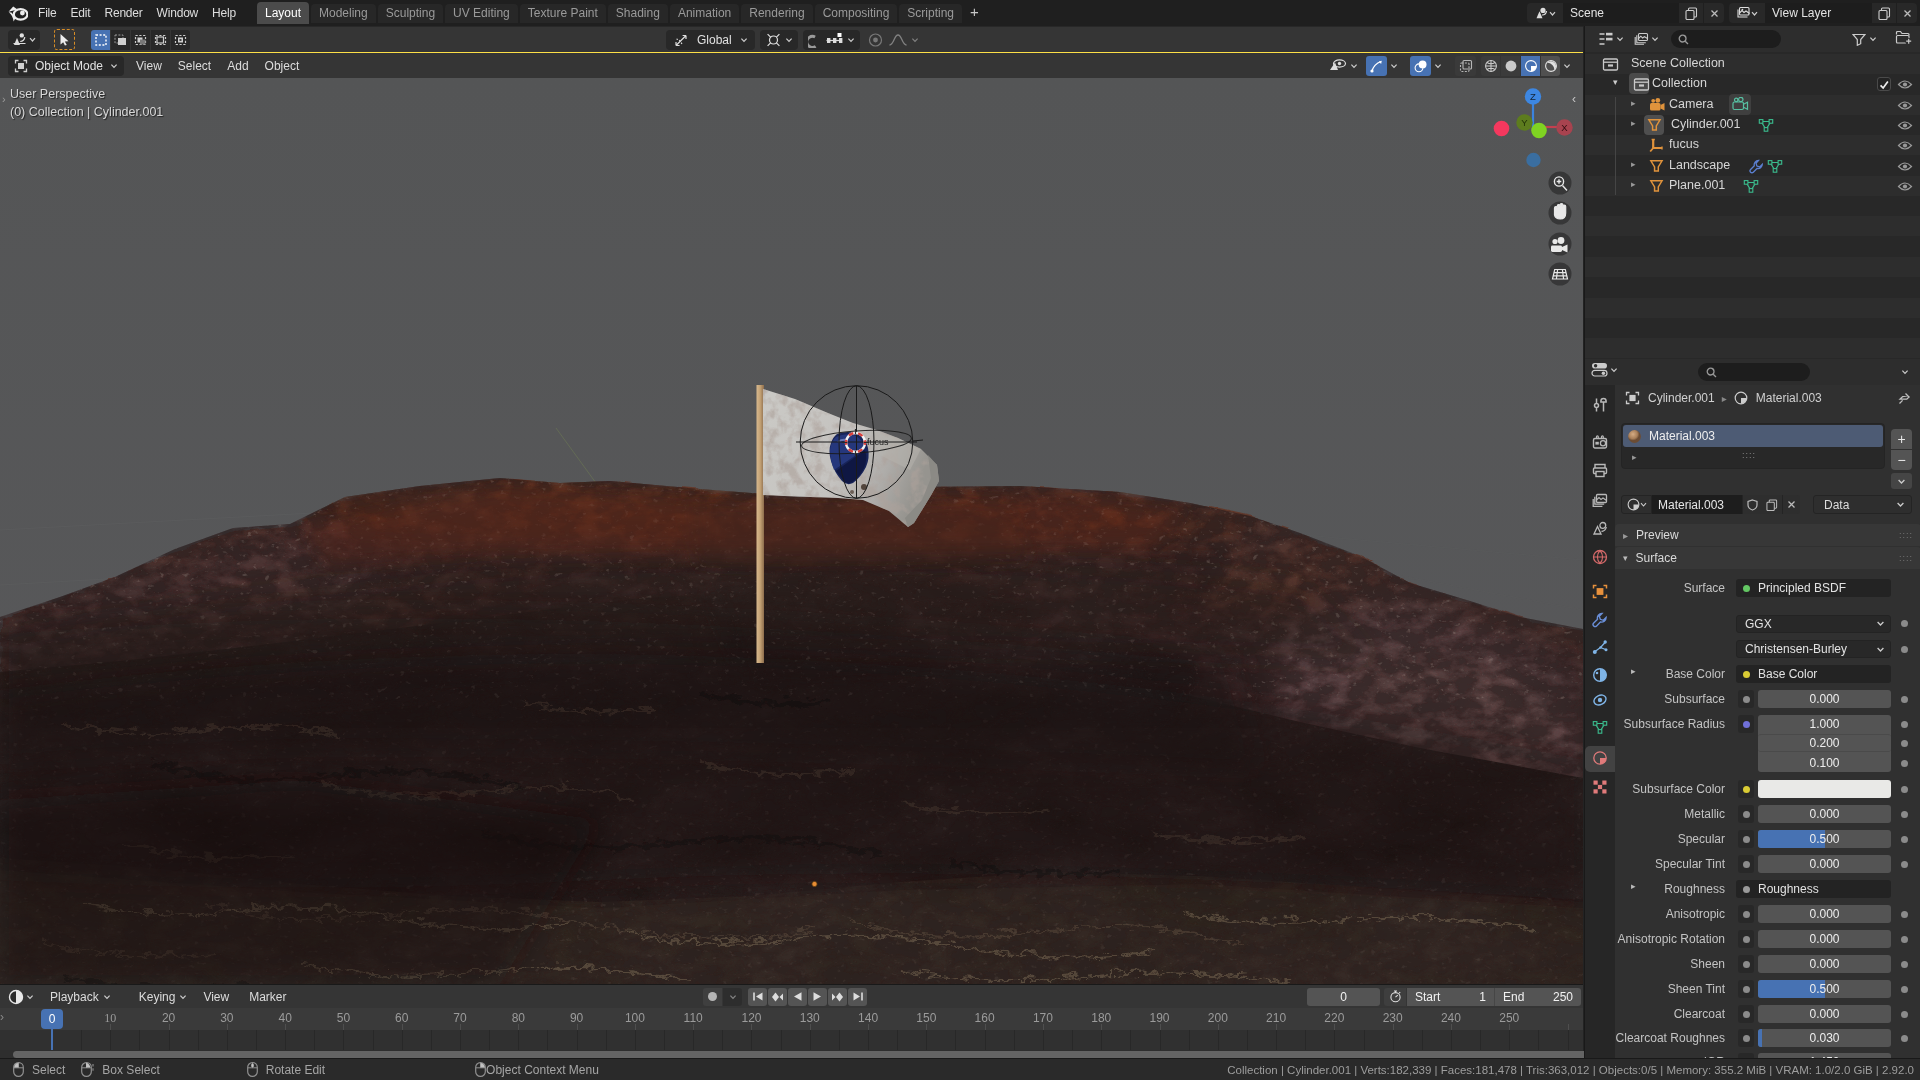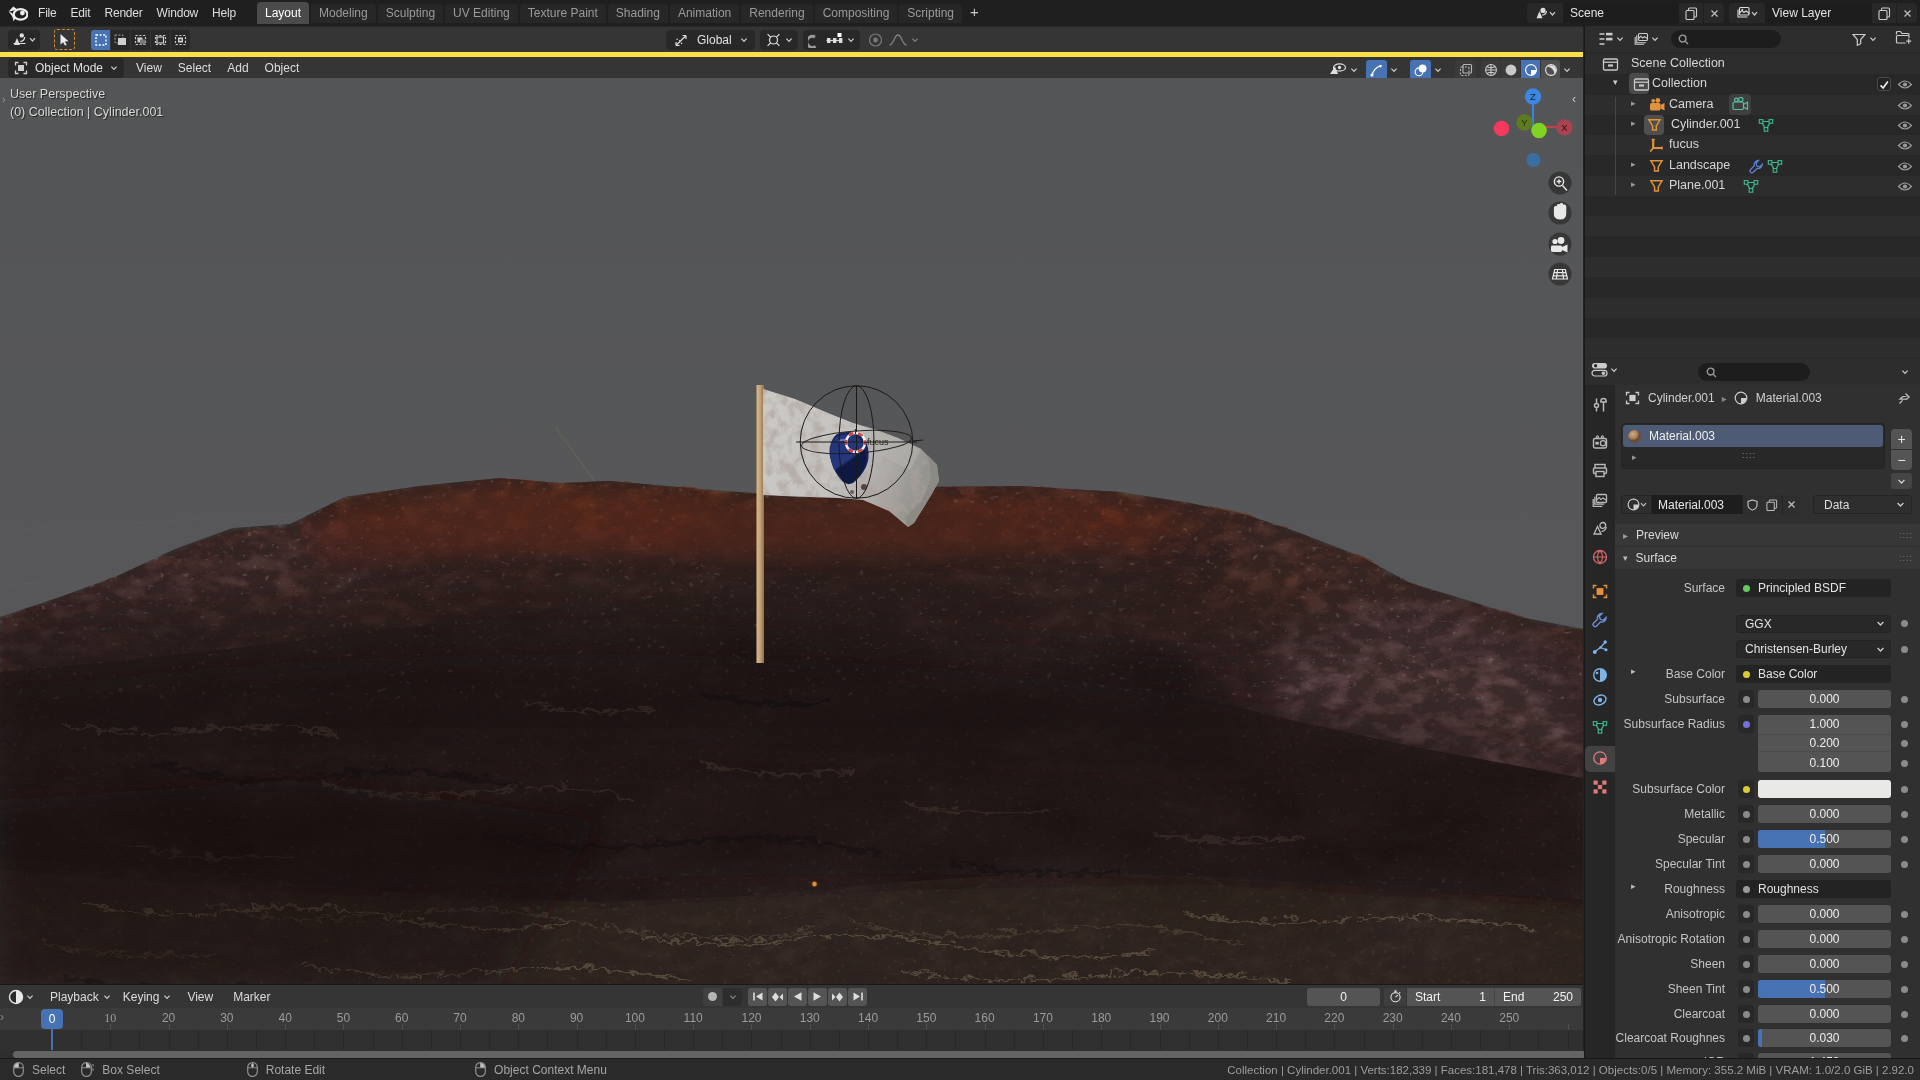--- a/index.html
+++ b/index.html
@@ -8,21 +8,21 @@
 #root{position:absolute;left:0;top:0;width:1920px;height:1080px;background:#232323}
 
 #topbar{left:0;top:0;width:1920px;height:26px;background:#1f1f1f;display:flex;align-items:center}
 #topbar .menus{display:flex;align-items:center;gap:0;color:#dedede}
 #topbar .menus span{padding:0 7px;font-size:12px;letter-spacing:-0.2px}
 .tabs{display:flex;height:26px;align-items:center}
 .tab{height:19px;line-height:19px;padding:0 8px;font-size:12px;letter-spacing:0px;color:#9a9a9a;background:#272727;border-radius:4px 4px 0 0;margin-right:2px}
 .tab.active{background:#4b4b4b;color:#fff;height:22px;line-height:22px}
 
 #row2{left:0;top:26px;width:1583px;height:26px;background:#353535;border-top:1px solid #282828;display:flex;align-items:center}
-#row3{left:0;top:52px;width:1583px;height:26px;background:#353535;border-top:5px solid #fde047;display:flex;align-items:center}
+#row3{left:0;top:52px;width:1583px;height:26px;background:#353535;border-top:1px solid #fde047;display:flex;align-items:center}
 .hbtn{background:#282828;border-radius:4px;height:20px;display:inline-flex;align-items:center;padding:0 8px;color:#e0e0e0}
 .menutxt{padding:0 8px;color:#dcdcdc}
 
 #viewport{left:0;top:78px;width:1583px;height:906px;background:#565758;overflow:hidden}
 
 #tlhead{left:0;top:984px;width:1583px;height:24px;background:#353535;border-top:1px solid #191919;display:flex;align-items:center}
 #tlruler{left:0;top:1008px;width:1583px;height:22px;background:#3a3a3a}
 #tlchan{left:0;top:1030px;width:1583px;height:20px;background:#303030}
 #tlscroll{left:0;top:1050px;width:1583px;height:8px;background:#2e2e2e}
 
@@ -539,21 +539,21 @@
           <path d="M8 1.5 a6.5 6.5 0 0 0 0 13 Z" fill="#2a2a2a"></path>
           <circle cx="8" cy="8" r="6.5" fill="none" stroke="#e8e8e8" stroke-width="1.4"></circle>
         </svg>
       <svg width="8" height="8" viewBox="0 0 8 8" style="margin-left:2px">
           <path d="M1.4 2.6 L4 5.4 L6.6 2.6" stroke="#ccc" stroke-width="1.2" fill="none"></path>
         </svg>
       <span class="menutxt" style="margin-left:8px">Playback</span>
       <svg width="8" height="8" viewBox="0 0 8 8" style="margin-left:-4px">
           <path d="M1.4 2.6 L4 5.4 L6.6 2.6" stroke="#ccc" stroke-width="1.2" fill="none"></path>
         </svg>
-      <span class="menutxt" style="margin-left:4px">Keying</span>
+      <span class="menutxt" style="margin-left:20px">Keying</span>
       <svg width="8" height="8" viewBox="0 0 8 8" style="margin-left:-4px">
           <path d="M1.4 2.6 L4 5.4 L6.6 2.6" stroke="#ccc" stroke-width="1.2" fill="none"></path>
         </svg>
       <span class="menutxt" style="margin-left:8px">View</span>
       <span class="menutxt" style="margin-left:4px">Marker</span>
     </div>
     <div style="position:absolute;left:703px;display:flex;align-items:center">
       <div style="width:19px;height:18px;background:#3f3f3f;border-radius:3px 0 0 3px;display:flex;align-items:center;justify-content:center">
           <div style="width:9px;height:9px;border-radius:50%;background:#b5b5b5"></div>
         </div>
@@ -753,21 +753,21 @@
         <rect x="0.7" y="0.7" width="9.6" height="13.6" rx="4.6" fill="none" stroke="#909090" stroke-width="1.2"></rect>
         <path d="M1 5.8 h9 M5.5 1 v4.8" stroke="#909090" stroke-width="1"></path>
         <rect x="4.2" y="1.8" width="2.6" height="3.4" rx="1.2" fill="#c2c2c2"></rect>
       </svg>
     <span style="margin-left:8px">Rotate Edit</span>
     <svg width="11" height="15" viewBox="0 0 11 15" style="margin-left:150px">
         <rect x="0.7" y="0.7" width="9.6" height="13.6" rx="4.6" fill="none" stroke="#909090" stroke-width="1.2"></rect>
         <path d="M1 5.8 h9 M5.5 1 v4.8" stroke="#909090" stroke-width="1"></path>
         <path d="M9.8 5.6 a4.2 4.2 0 0 0 -4.1-4.5 v4.5 Z" fill="#c2c2c2"></path>
       </svg>
-    <span style="margin-left:8px">Object Context Menu</span>
+    <span style="">Object Context Menu</span>
     <span style="position:absolute;right:6px;color:#9d9d9d;white-space:nowrap;font-size:11.5px">Collection | Cylinder.001 | Verts:182,339 | Faces:181,478 | Tris:363,012 | Objects:0/5 | Memory: 355.2 MiB | VRAM: 1.0/2.0 GiB | 2.92.0</span>
   </div>
   <div class="abs" id="outliner">
     <div style="position:absolute;left:0;top:0;width:336px;height:26px;background:#2d2d2d;display:flex;align-items:center">
       <div style="display:flex;align-items:center;margin-left:13px">
         <svg width="16" height="14" viewBox="0 0 16 14">
             <path d="M1.5 2 h5 M1.5 7 h5 M1.5 12 h5" stroke="#ccc" stroke-width="1.4"></path>
             <rect x="8" y="0.8" width="6.5" height="2.6" fill="#ccc"></rect>
             <rect x="8" y="5.8" width="6.5" height="2.6" fill="#ccc"></rect>
           </svg>

